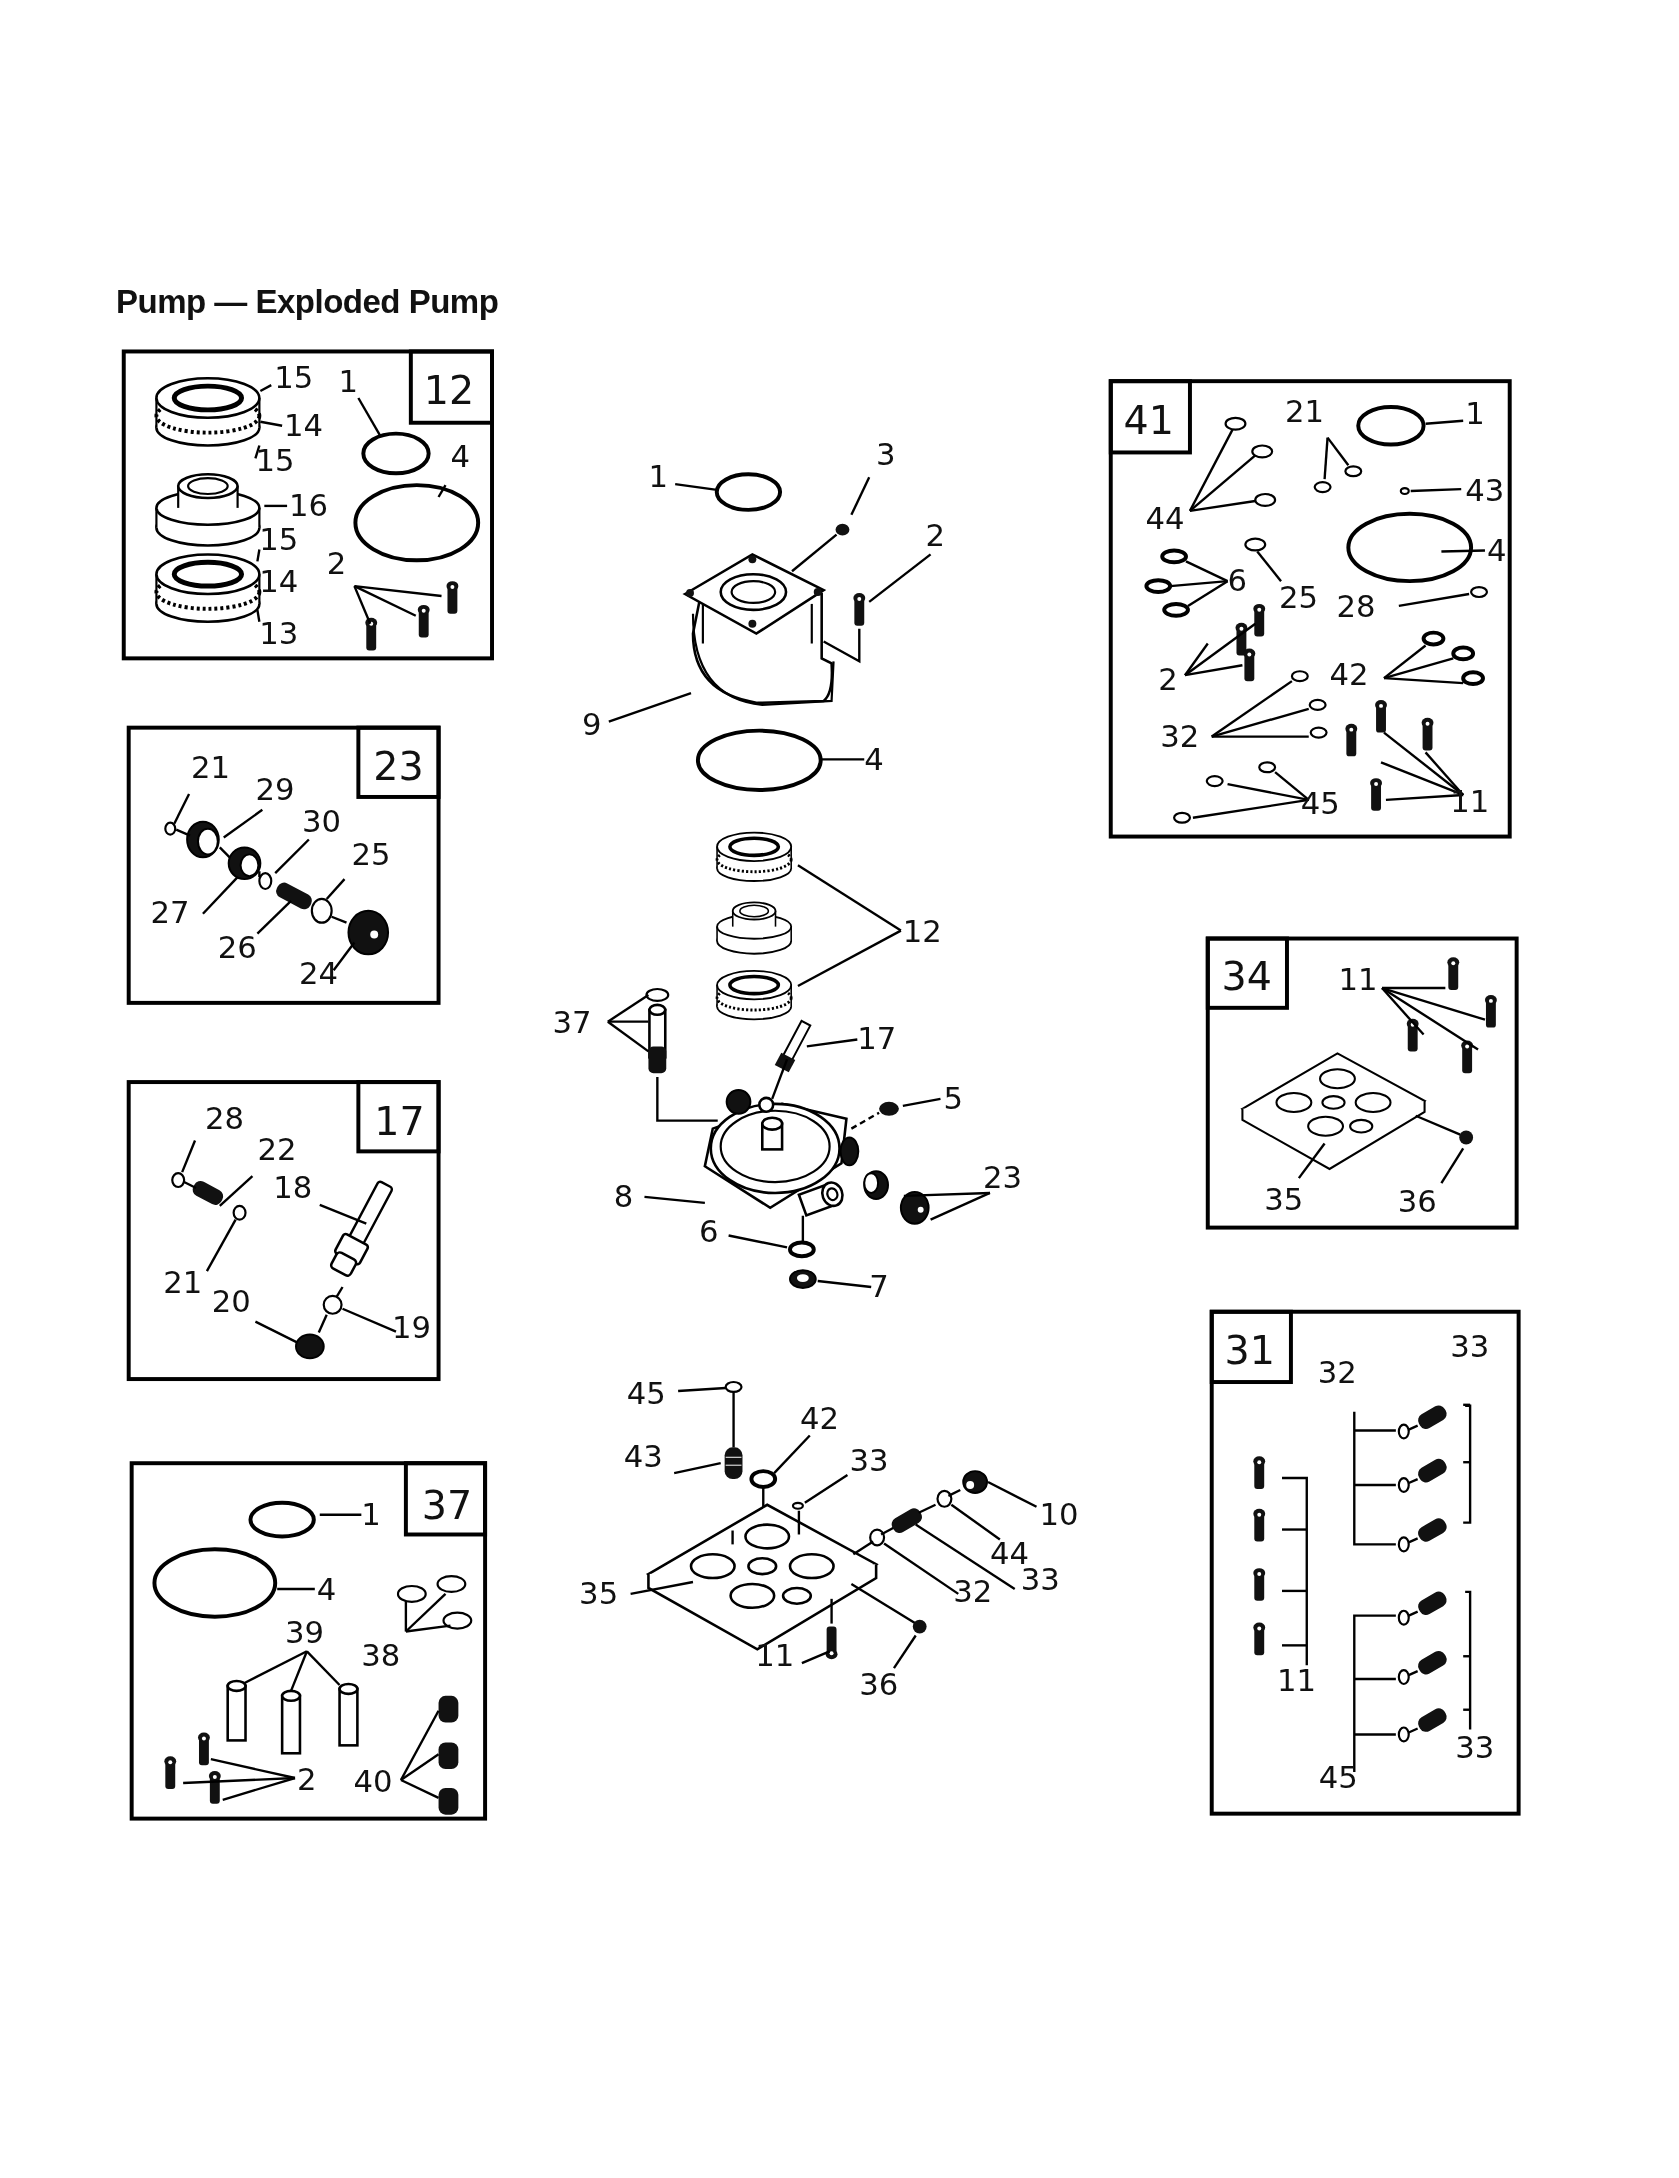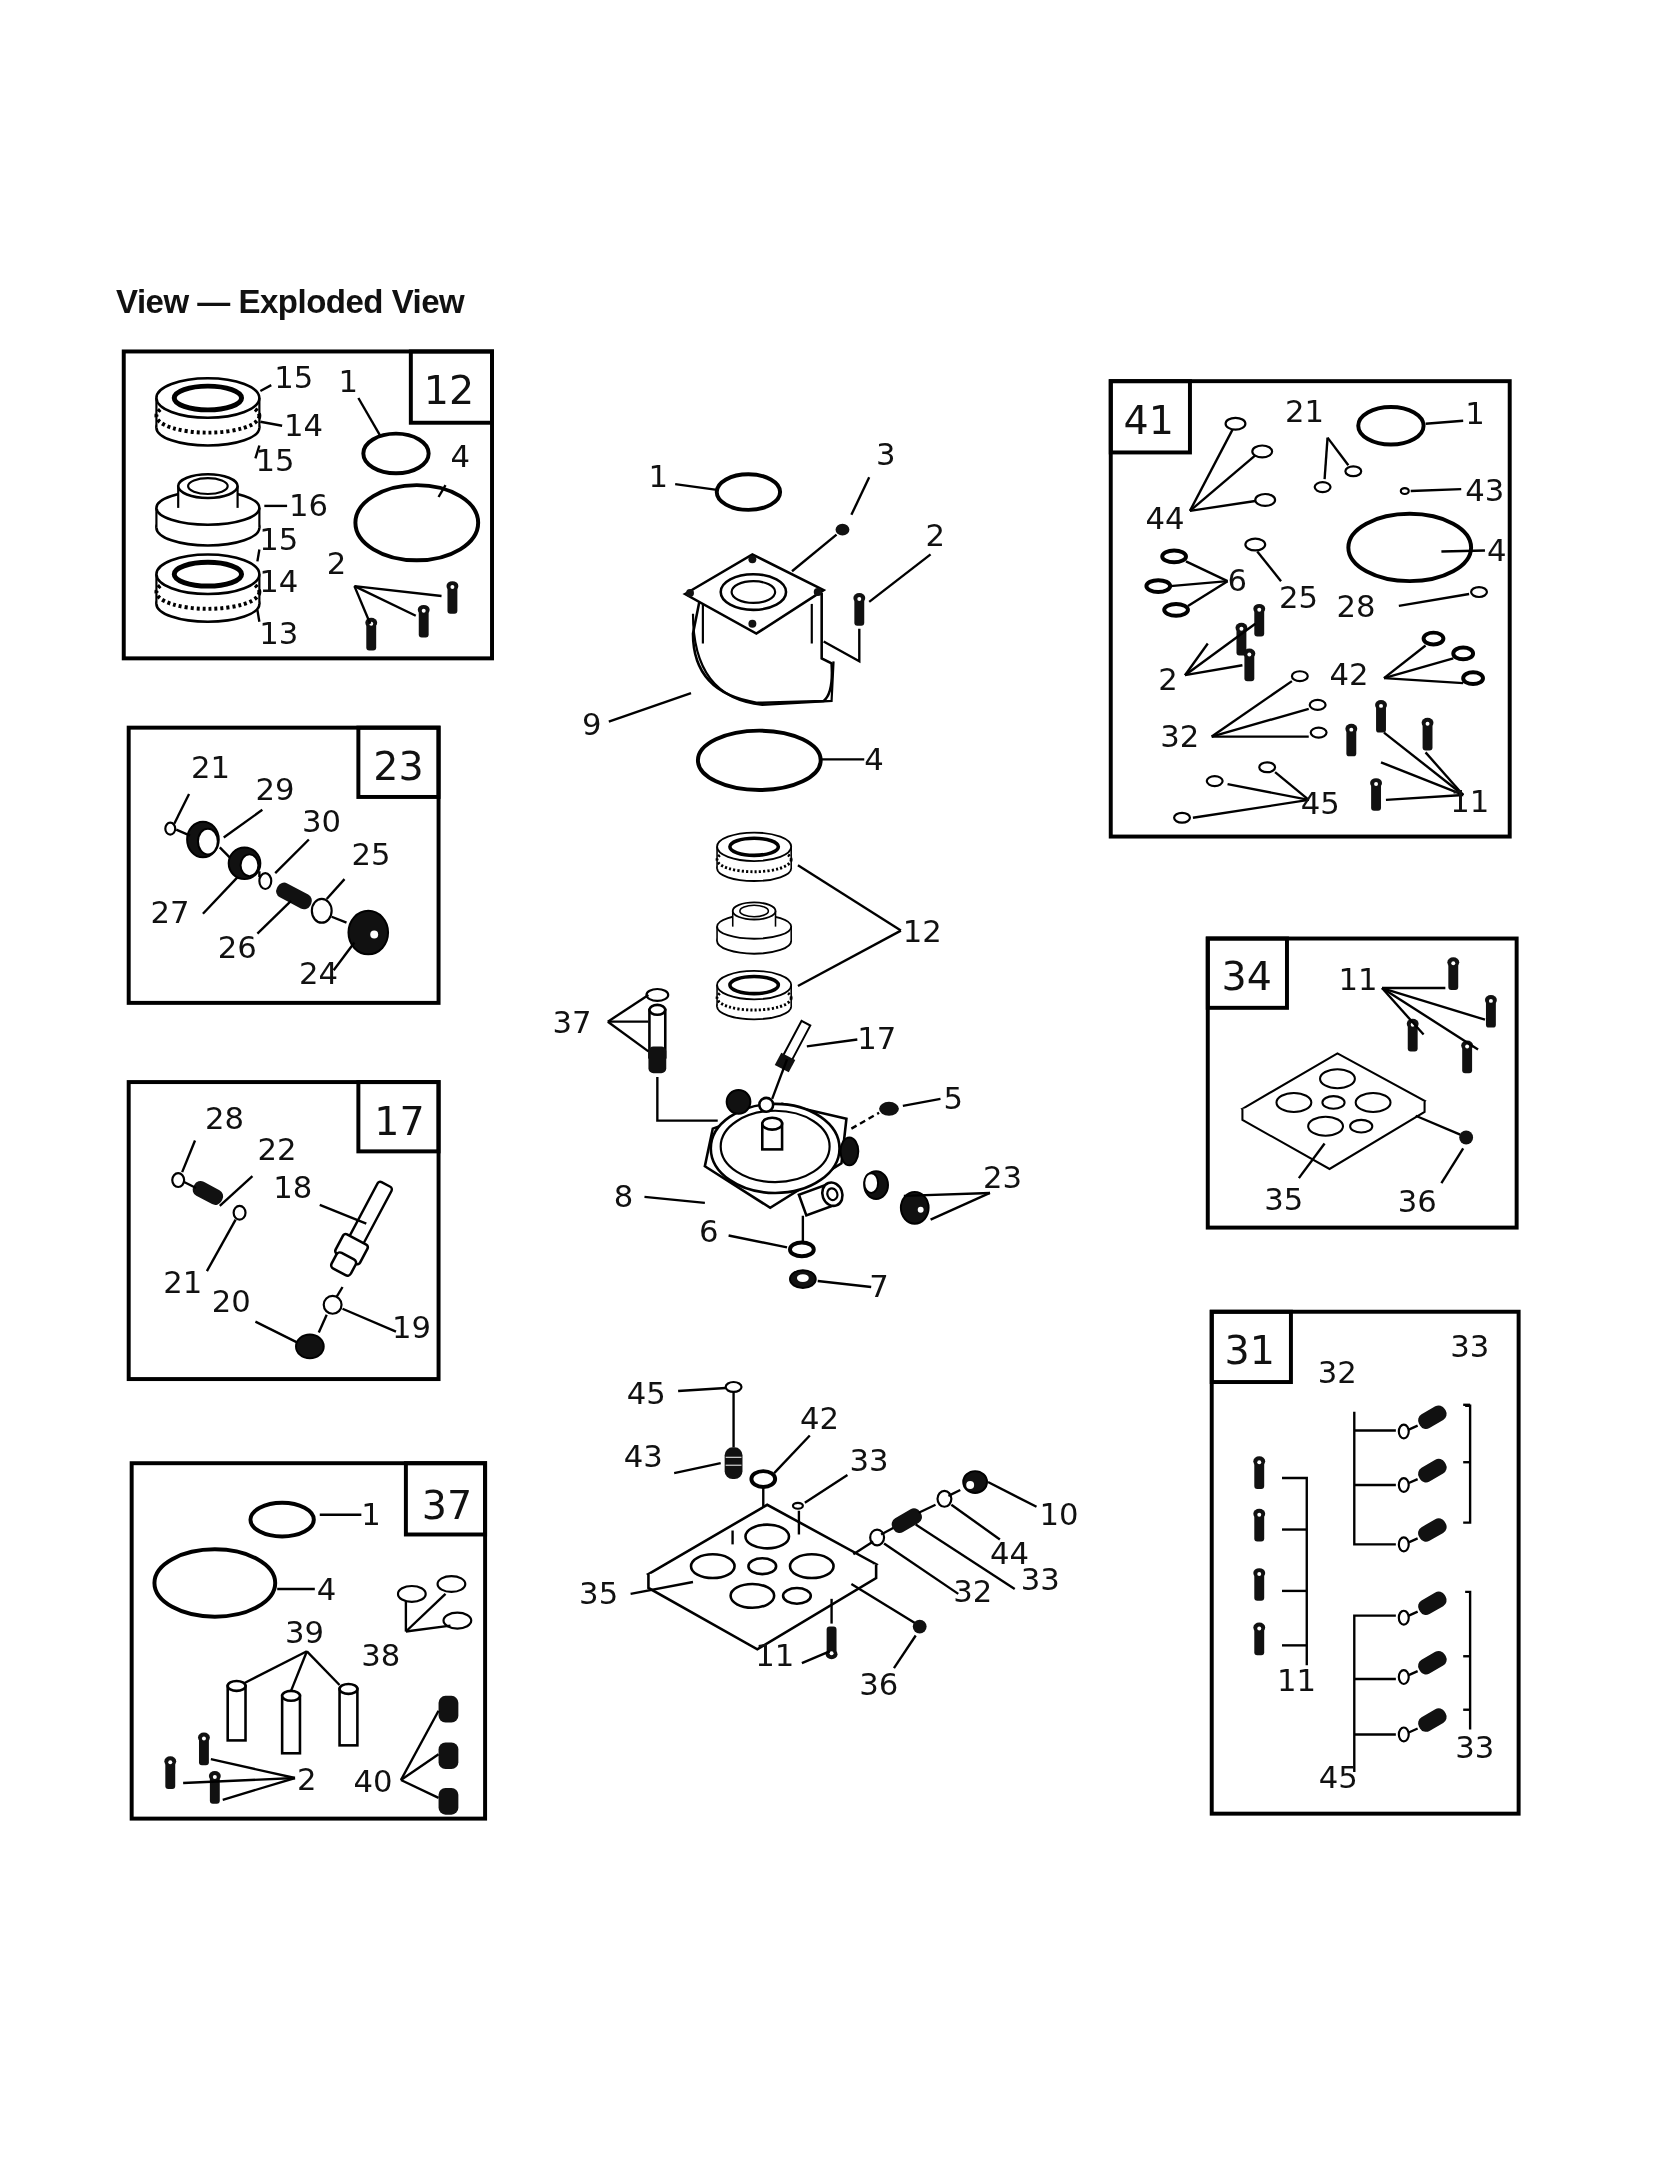--- a/index.html
+++ b/index.html
@@ -11,21 +11,21 @@
   .frame { fill:none; stroke:#000; stroke-width:4; }
   .ln { stroke:#000; stroke-width:2.4; fill:none; }
   .ring { fill:none; stroke:#000; stroke-width:4; }
   .thin { fill:none; stroke:#000; stroke-width:2.2; }
   .solid { fill:#111; stroke:#000; stroke-width:2; }
   .part { fill:#fff; stroke:#000; stroke-width:2.6; }
 </style>
 </head>
 <body>
 
-<div id="title">View — Exploded View</div>
+<div id="title">Pump — Exploded Pump</div>
 
 <svg id="diagram" viewBox="0 0 1696 2200" xmlns="http://www.w3.org/2000/svg">
   <defs>
     <g id="bolt">
       <rect x="-5" y="-16" width="10" height="28" rx="3" fill="#111"></rect>
       <ellipse cx="0" cy="-16" rx="6" ry="5" fill="#111"></ellipse>
       <circle cx="0" cy="-15" r="2" fill="#fff"></circle>
     </g>
     <g id="seal">
       <ellipse cx="0" cy="30" rx="52" ry="18" class="part"></ellipse>

